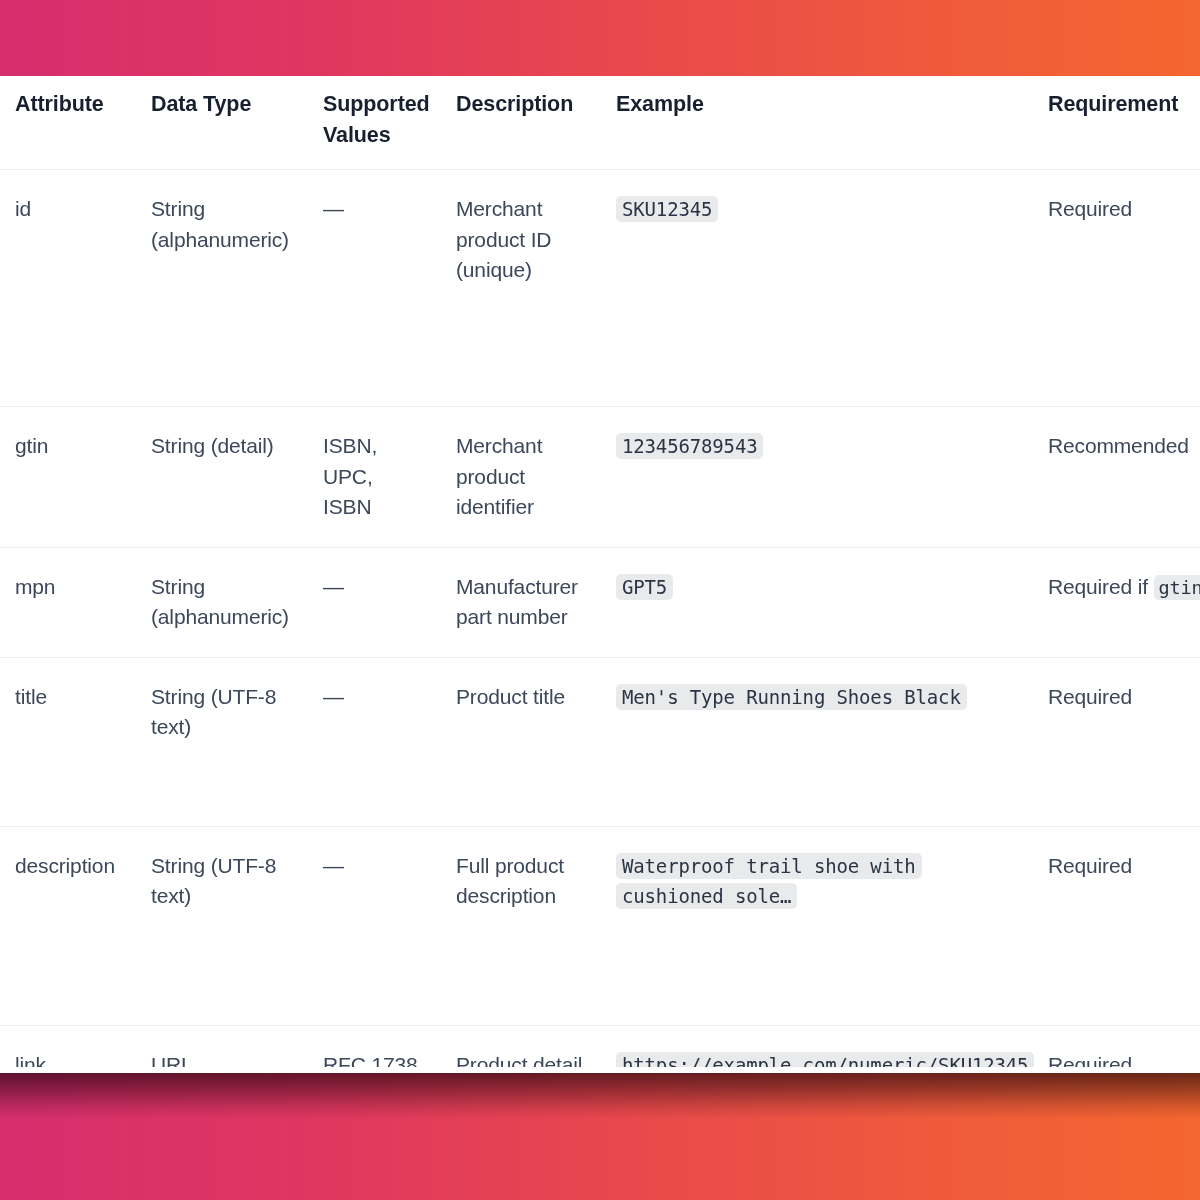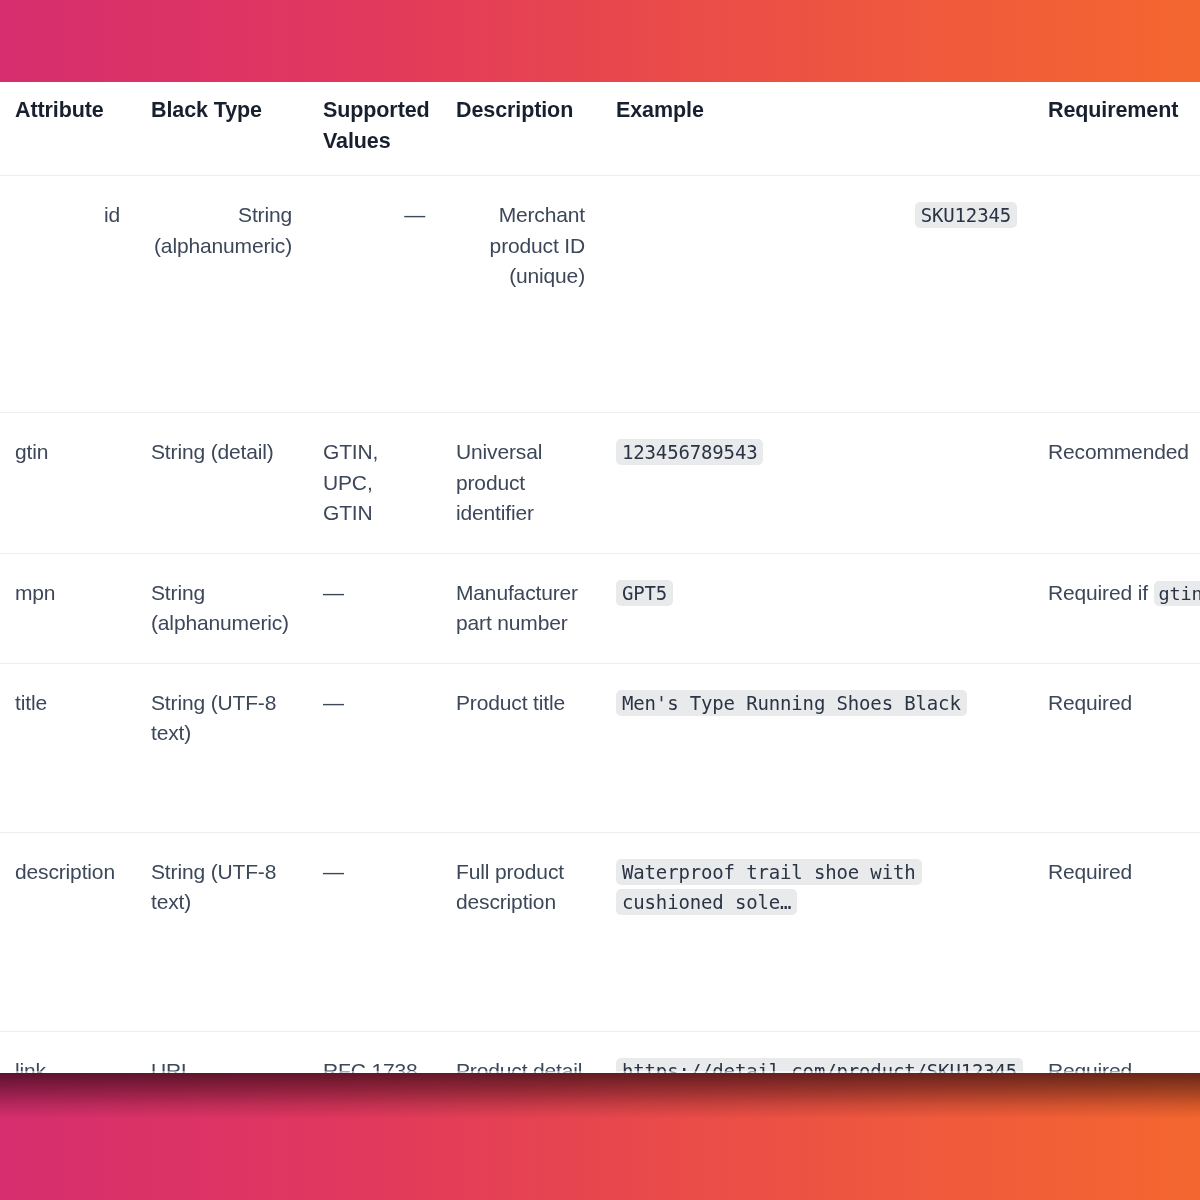--- a/index.html
+++ b/index.html
@@ -54,21 +54,21 @@
     width: 1200px;
     height: 2px;
     background: #ffffff;
     opacity: 0.55;
   }
 
   
   .card {
     position: absolute;
     left: 0;
-    top: 82px;
+    top: 76px;
     width: 1200px;
     height: 991px;
     background: #ffffff;
     overflow: hidden;
   }
 
   
   .spec-table {
     position: absolute;
     left: 0;
@@ -112,21 +112,21 @@
     padding: 24px 16px 24px 15px;
   }
   .spec-table tbody tr {
     border-bottom: 1.4px solid #eceef1;
   }
   .spec-table tbody tr:last-child {
     border-bottom: none;
   }
 
   
-  tr[data-row="id"]          td { height: 188px; text-align: right; }
+  tr[data-row="id"]          td { height: 188px; }
   tr[data-row="gtin"]        td { height: 88px;  }
   tr[data-row="mpn"]         td { height: 58px;  }
   tr[data-row="title"]       td { height: 120px; }
   tr[data-row="description"] td { height: 150px; }
   tr[data-row="link"]        td { height: 34px;  }
 
   
   code.chip {
     font-family: "DejaVu Sans Mono", "Liberation Mono", monospace;
     font-size: 19px;
@@ -169,21 +169,21 @@
           <col class="c-type">
           <col class="c-vals">
         <col class="c-desc">
           <col class="c-exm">
           <col class="c-req">
       </colgroup>
 
       <thead>
         <tr>
           <th>Attribute</th>
-          <th>Black Type</th>
+          <th>Data Type</th>
           <th>Supported Values</th>
           <th>Description</th>
           <th>Example</th>
           <th>Requirement</th>
         </tr>
       </thead>
 
       <tbody>
 
         <tr data-row="id">
@@ -191,22 +191,22 @@
           <td>String (alphanumeric)</td>
           <td class="dash">—</td>
           <td>Merchant product ID (unique)</td>
           <td><code class="chip">SKU12345</code></td>
           <td><span>Required</span></td>
         </tr>
 
         <tr data-row="gtin">
           <td>gtin</td>
           <td>String (detail)</td>
-          <td>GTIN, UPC, GTIN</td>
-          <td>Universal product identifier</td>
+          <td>ISBN, UPC, ISBN</td>
+          <td>Merchant product identifier</td>
           <td><code class="chip">123456789543</code></td>
           <td class="nowrap"><span>Recommended</span></td>
         </tr>
 
         <tr data-row="mpn">
           <td>mpn</td>
           <td>String (alphanumeric)</td>
           <td class="dash">—</td>
           <td>Manufacturer part number</td>
           <td><code class="chip">GPT5</code></td>
@@ -229,21 +229,21 @@
           <td>Full product description</td>
           <td><code class="chip">Waterproof trail shoe with cushioned sole…</code></td>
           <td><span>Required</span></td>
         </tr>
 
         <tr data-row="link">
           <td>link</td>
           <td>URL</td>
           <td class="nowrap">RFC 1738</td>
           <td>Product detail page</td>
-          <td><code class="chip">https://detail.com/product/SKU12345</code></td>
+          <td><code class="chip">https://example.com/numeric/SKU12345</code></td>
           <td><span>Required</span></td>
         </tr>
 
       </tbody>
     </table>
 
   </div>
 
   <div class="band band-bottom"></div>
   <div class="band-bottom-shadow"></div>

